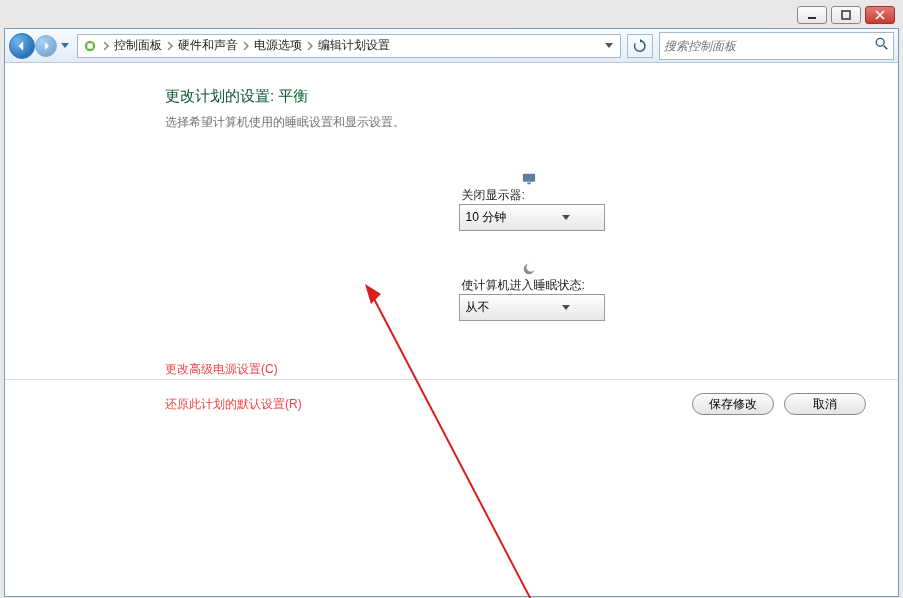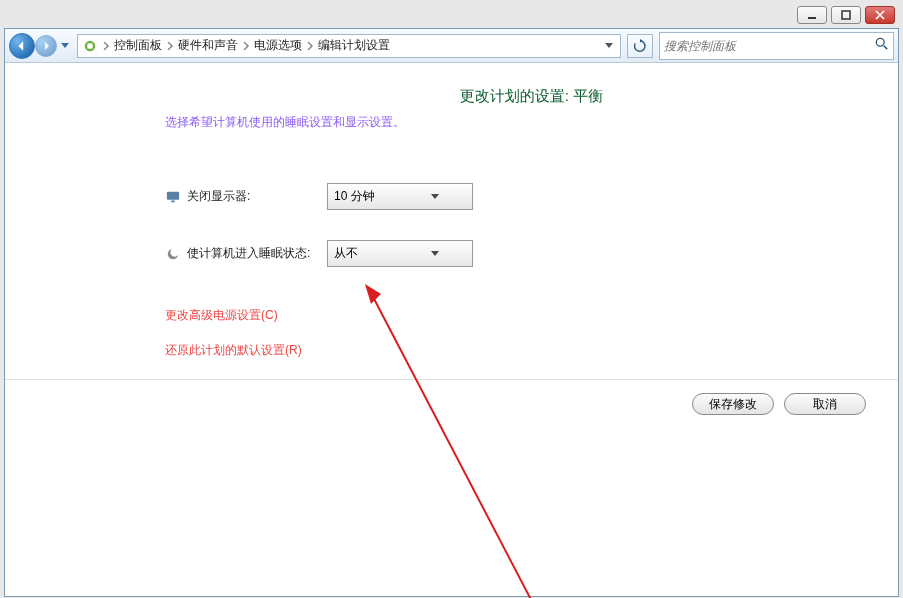--- a/index.html
+++ b/index.html
@@ -30,24 +30,24 @@
   .refresh { width:26px; height:24px; border:1px solid #a5b8c9; background:linear-gradient(#fafdff,#e8f0f8); display:flex; align-items:center; justify-content:center; color:#2b587a; }
 
   .search { width:235px; height:28px; border:1px solid #a5b8c9; background:#fff; display:flex; align-items:center; margin-left:4px; padding:0 4px; }
   .search input { border:0; outline:0; flex:1; color:#8c8c8c; font-style:italic; background:transparent; }
   .search-icon { color:#2b587a; }
 
   
   .content-wrap { flex:1; position:relative; background:#fff; }
   .content { padding: 24px 0 0 160px; }
 
-  .page-title { font-size: 15px; color:#0a5a2a; margin-bottom:8px;text-align:center; }
-  .page-sub { color:#8b5cf6; margin-bottom: 52px; }
-
-  .opt-row { display:flex; align-items:center; margin-bottom: 30px; }
+  .page-title { font-size: 15px; color:#0a5a2a; margin-bottom:8px; }
+  .page-sub { color:#737373; margin-bottom: 40px; }
+
+  .opt-row { display:flex; align-items:center; margin-bottom: 30px; flex-direction: column; }
   .opt-ico { width:16px; height:16px; margin-right:6px; display:flex; align-items:center; justify-content:center; }
   .opt-label { width: 140px; color:#222; }
   .dropdown { width:146px; height:27px; border:1px solid #9a9a9a; background:linear-gradient(#fefefe,#e7e7e7); display:flex; align-items:center; padding:0 4px 0 6px; }
   .dropdown span { flex:1; }
   .dd-arrow { width:14px; display:flex; align-items:center; justify-content:center; color:#4a4a4a; }
 
   .links { margin-top: 40px; }
   .link { color:#ef4444; margin-bottom: 18px; cursor:pointer; }
 
   .sep-line { position:absolute; left:0; right:0; top: 316px; height:1px; background:#e0e0e0; }

